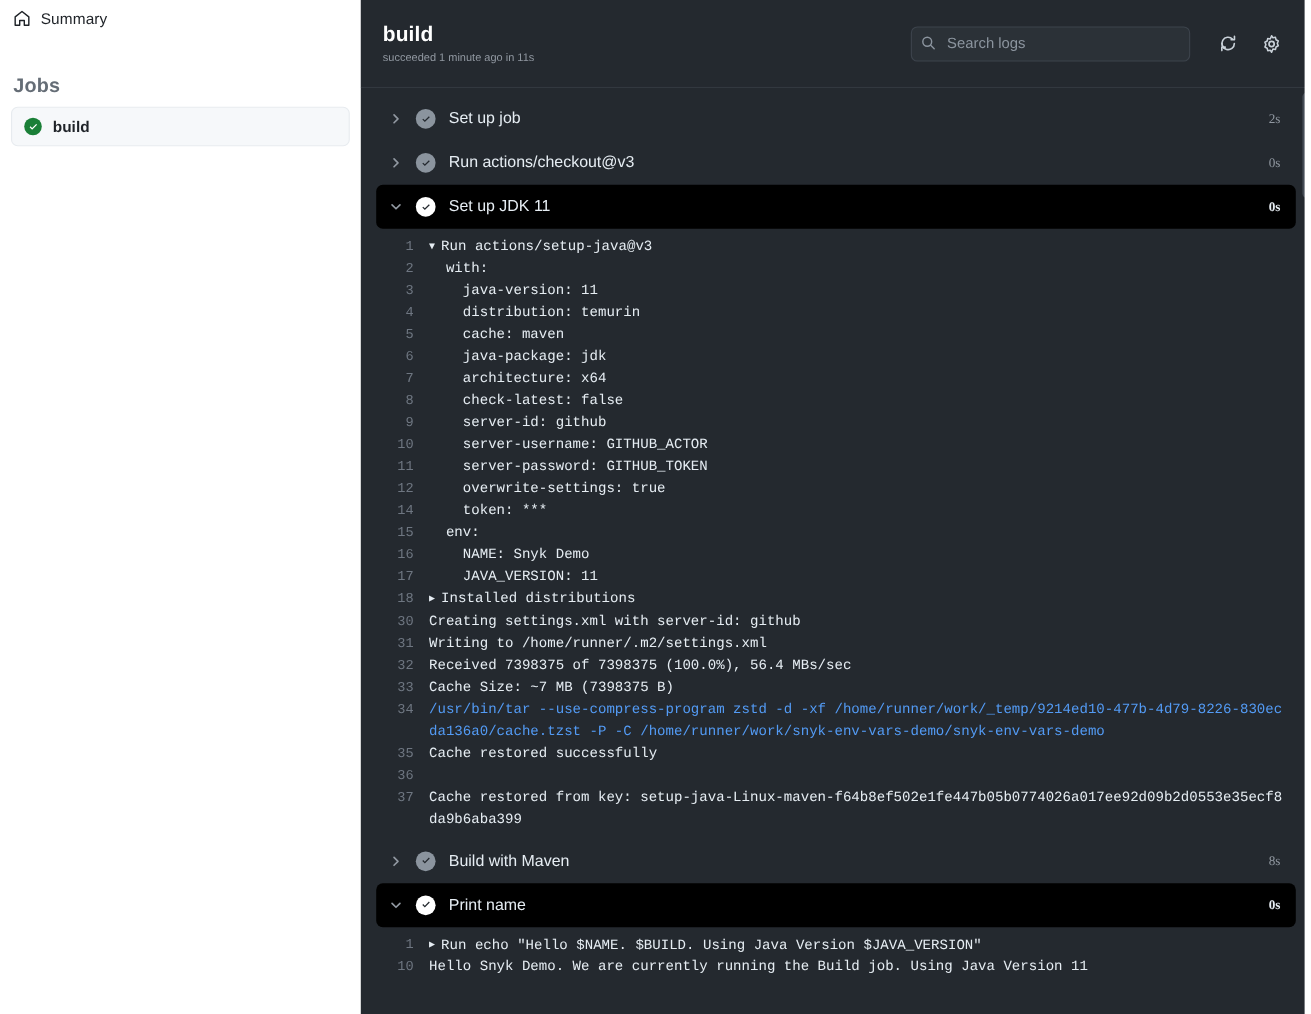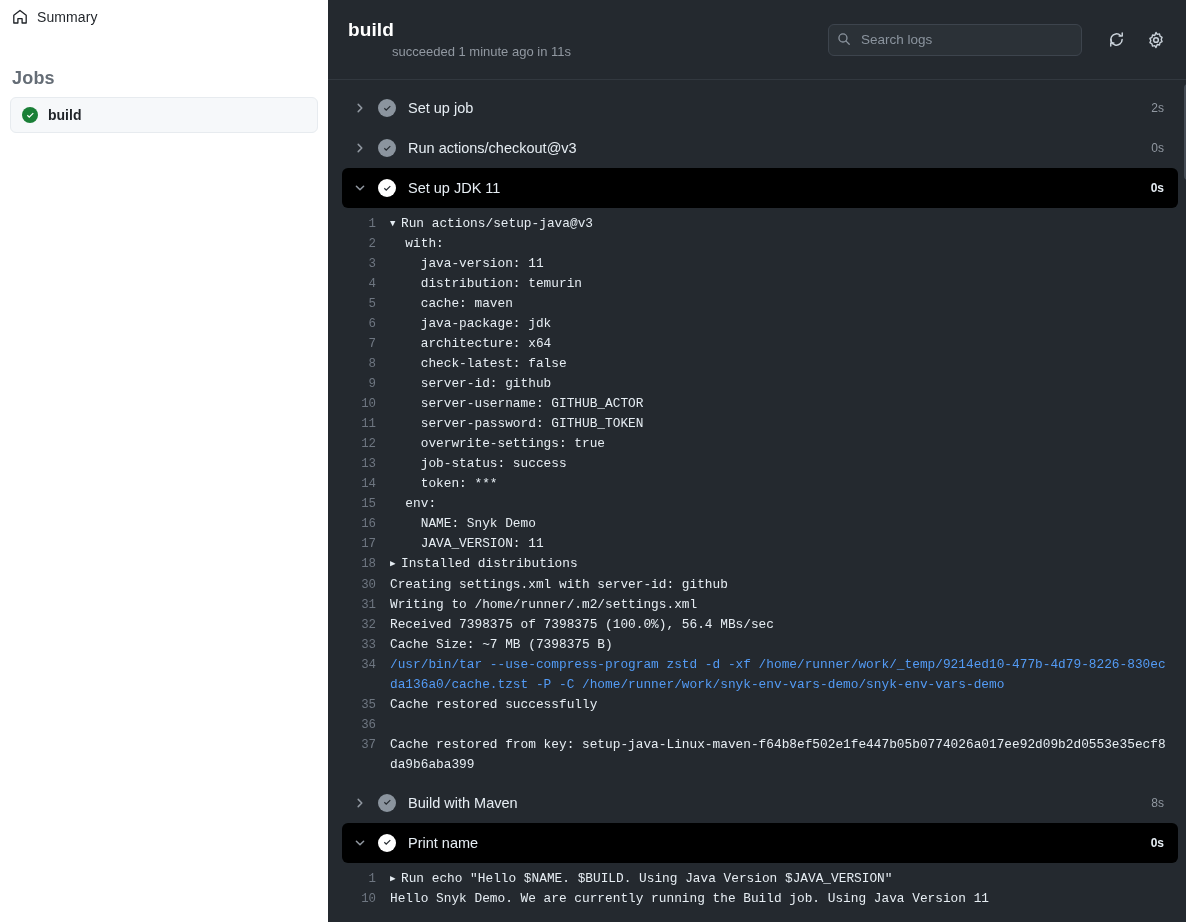--- a/index.html
+++ b/index.html
@@ -98,25 +98,24 @@
   }
   .hdr-titles { flex: 1 1 auto; min-width: 0; }
   .hdr-title {
     font-size: 19px;
     font-weight: 700;
     color: #ffffff;
     line-height: 1.25;
     letter-spacing: .1px;
   }
   .hdr-sub {
-    font-size: 13px;
+    font-size: 10px;
     color: #9198a1;
     margin-top: 3px;
     line-height: 1.3;
-    margin-left: 44px;
   }
   .search-wrap {
     position: relative;
     width: 254px;
     flex: 0 0 254px;
     margin-right: 18px;
   }
   .search-input {
     width: 100%;
     height: 32px;
@@ -187,21 +186,21 @@
     font-size: 14.5px;
     color: #e6edf3;
     flex: 1 1 auto;
     white-space: nowrap;
     overflow: hidden;
     text-overflow: ellipsis;
   }
   .step-dur {
     font-size: 12px;
     color: #9198a1;
-    font-family: Liberation Sans, sans-serif;
+    font-family: Liberation Serif, serif;
     margin-left: 8px;
     flex: 0 0 auto;
   }
   .step-head.expanded .step-dur { color: #e6edf3; font-weight: 700; }
 
   .log-lines {
     font-family: "Liberation Mono", monospace;
     font-size: 12.8px;
     line-height: 20px;
     padding: 6px 0 8px 0;
@@ -411,24 +410,20 @@
             </div>
             <div class="log-line">
               <span class="ln">11</span>
               <span class="lt">    server-password: GITHUB_TOKEN</span>
             </div>
             <div class="log-line">
               <span class="ln">12</span>
               <span class="lt">    overwrite-settings: true</span>
             </div>
             <div class="log-line">
-              <span class="ln">13</span>
-              <span class="lt">    job-status: success</span>
-            </div>
-            <div class="log-line">
               <span class="ln">14</span>
               <span class="lt">    token: ***</span>
             </div>
             <div class="log-line">
               <span class="ln">15</span>
               <span class="lt">  env:</span>
             </div>
             <div class="log-line">
               <span class="ln">16</span>
               <span class="lt">    NAME: Snyk Demo</span>

